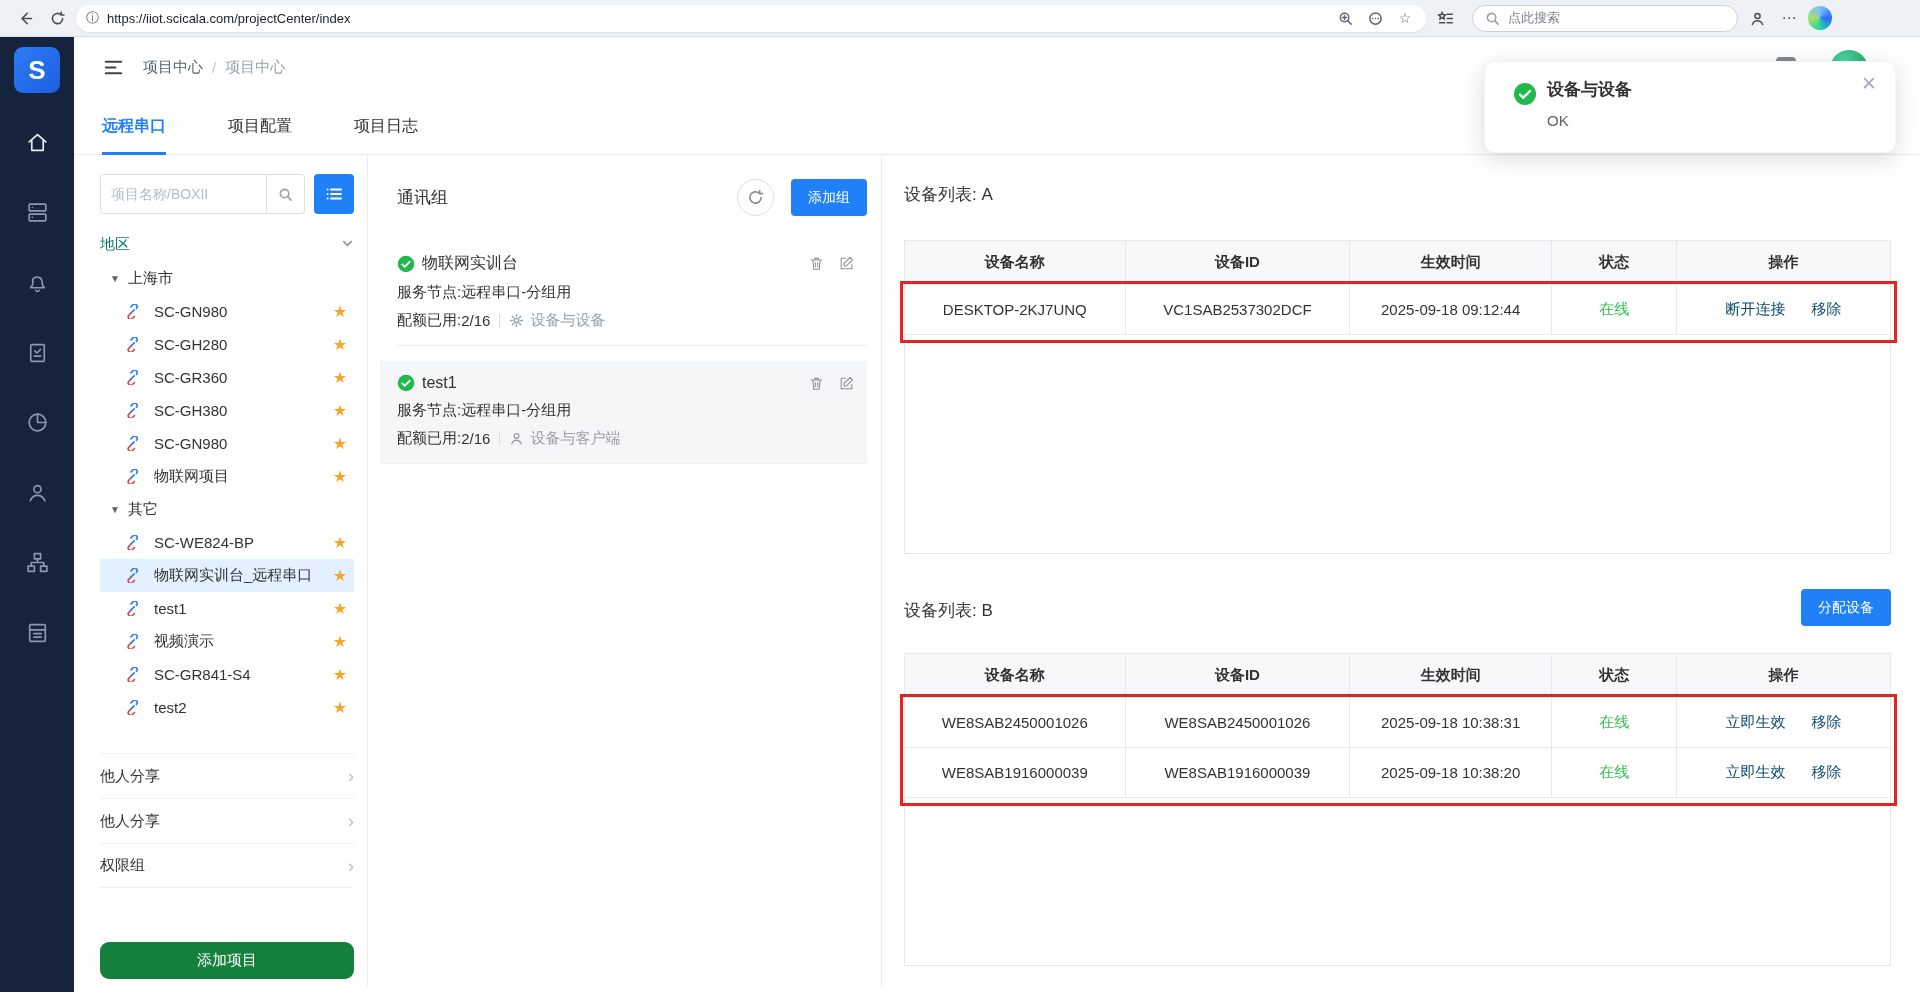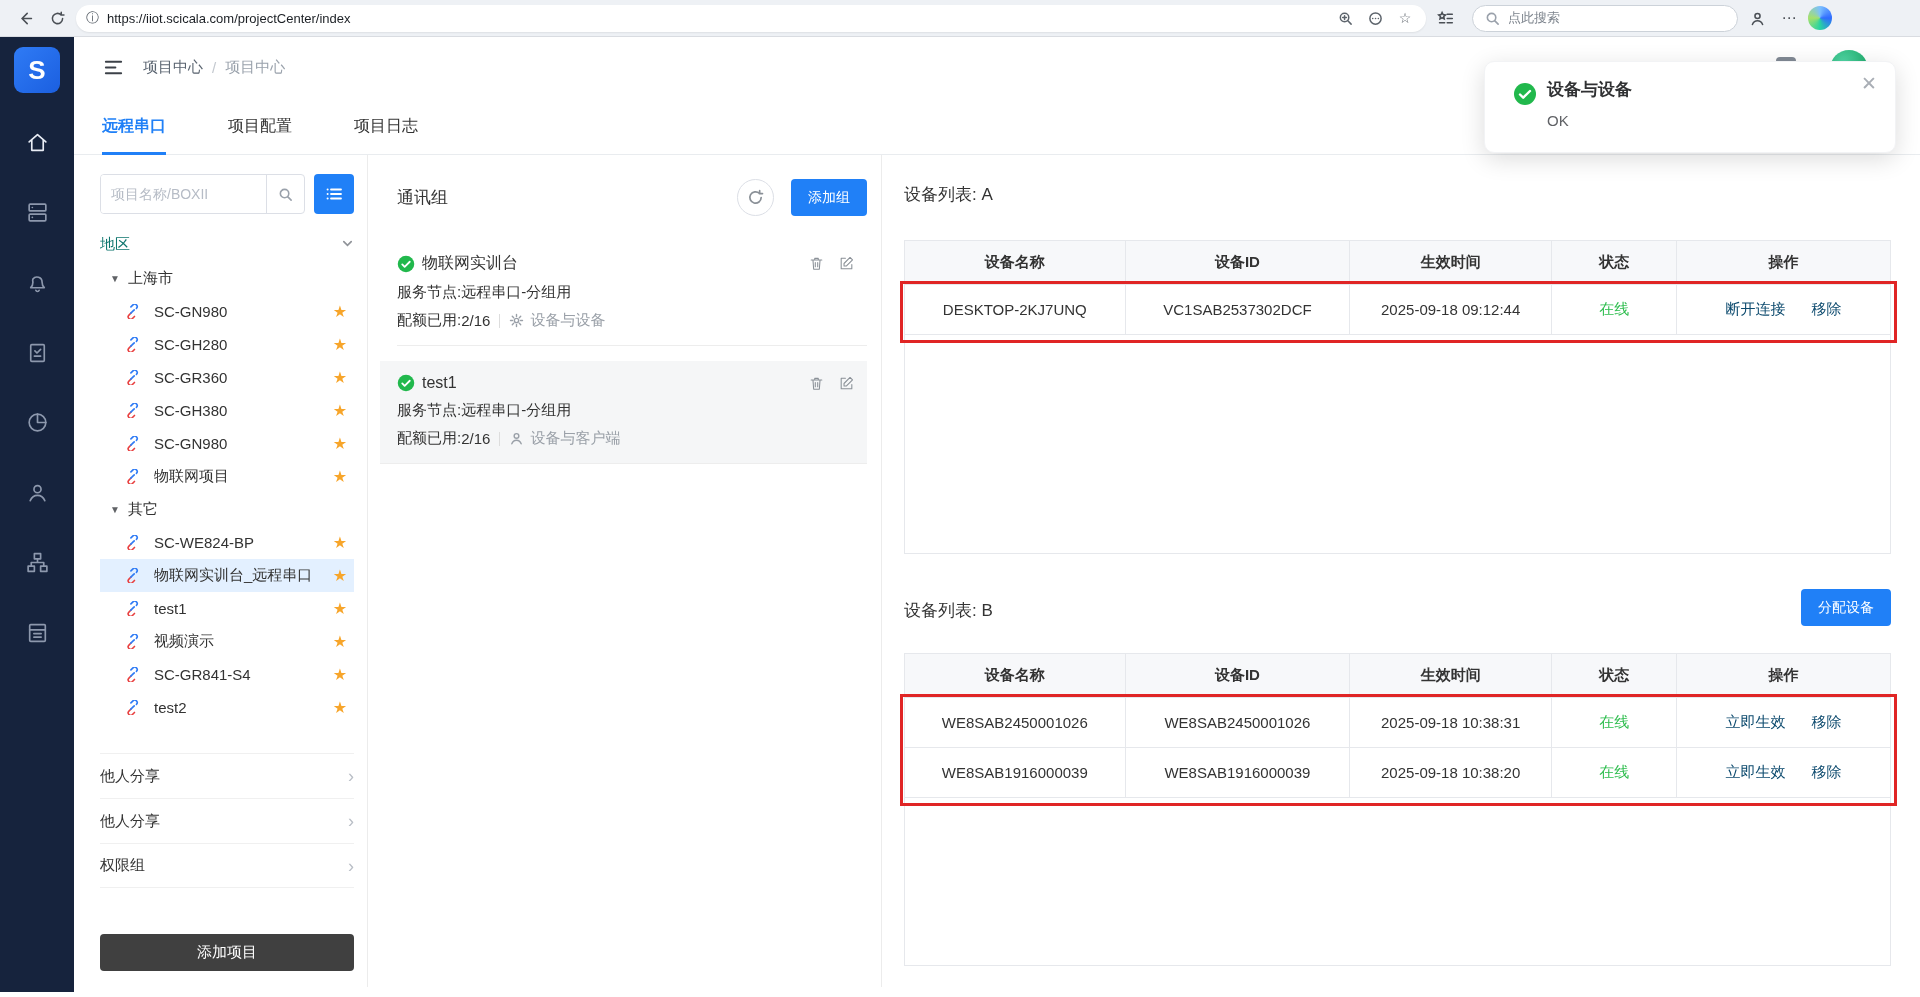--- a/index.html
+++ b/index.html
@@ -88,22 +88,22 @@
     font-size:15px;color:#333;cursor:pointer;white-space:nowrap}
   .tree-item .ti-name{overflow:hidden;text-overflow:ellipsis}
   .tree-item .star{margin-left:auto;color:#f7a52a;font-size:16px;cursor:pointer;flex:none}
   .tree-item.selected{background:#e3f0ff}
   .tree-item svg.plug{width:15px;height:15px;flex:none}
   .panel-sections{margin-top:29px}
   .panel-section{height:45px;display:flex;align-items:center;justify-content:space-between;
     border-top:1px solid #f0f0f0;font-size:15px;color:#333;cursor:pointer}
   .panel-section:last-child{border-bottom:1px solid #f0f0f0}
   .chev{color:#b9bec6;font-size:18px;line-height:1}
-  .add-project-btn{position:absolute;left:17px;right:13px;bottom:16px;height:37px;background:#404040;
-    color:#fff;border:none;border-radius:4px;font-size:15px;cursor:pointer;font-family:inherit}
+  .add-project-btn{position:absolute;left:17px;right:13px;bottom:8px;height:37px;background:#15803d;
+    color:#fff;border:none;border-radius:9px;font-size:15px;cursor:pointer;font-family:inherit}
 
   
   .mid-head{margin-top:24px;height:37px;display:flex;align-items:center}
   .mid-title{font-size:17px;color:#333}
   .mid-actions{margin-left:auto;display:flex;gap:17px;align-items:center}
   .refresh-btn{width:37px;height:37px;border:1px solid #dcdfe6;border-radius:50%;background:#fff;
     display:flex;align-items:center;justify-content:center;cursor:pointer}
   .refresh-btn svg{width:17px;height:17px;stroke:#8a9097;fill:none;stroke-width:1.8;stroke-linecap:round}
   .blue-btn{height:37px;padding:0 17px;background:#2080f7;color:#fff;border:none;border-radius:4px;
     font-size:14px;cursor:pointer;font-family:inherit}

